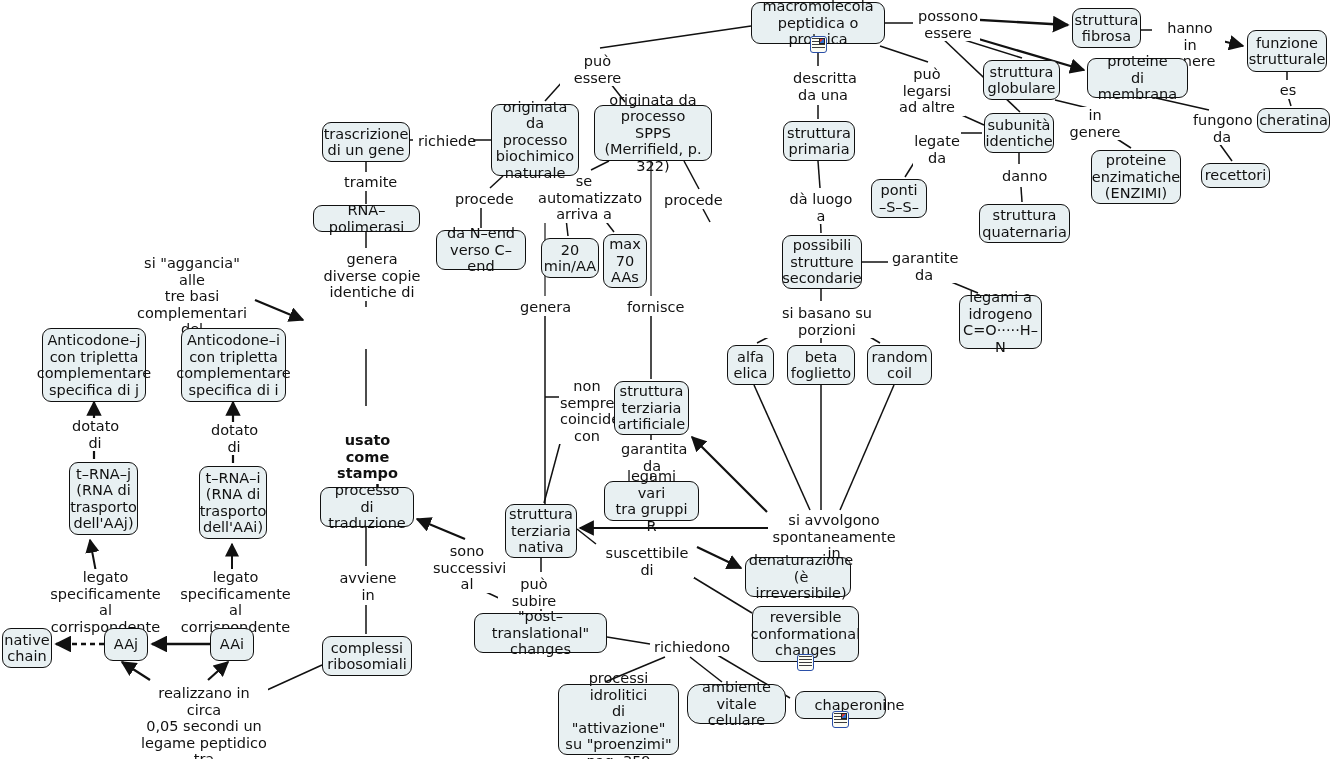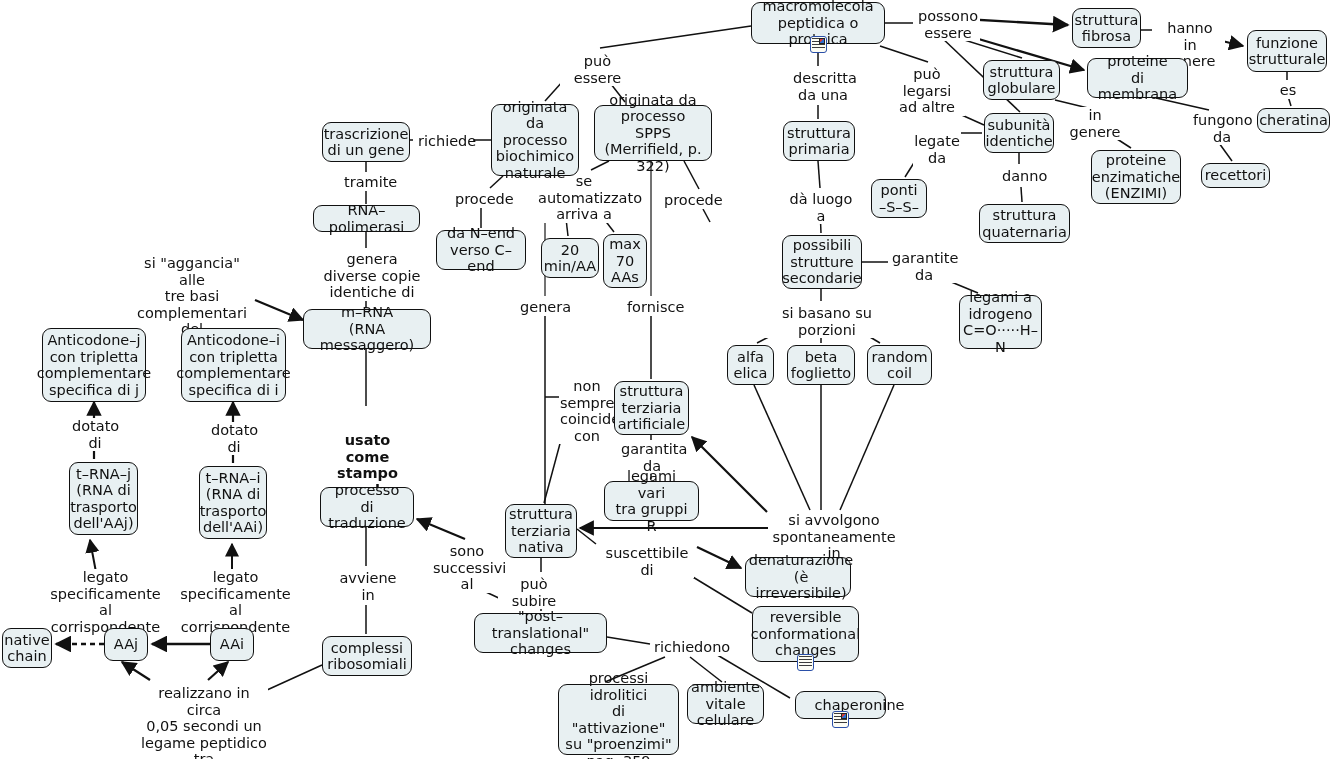--- a/index.html
+++ b/index.html
@@ -327,22 +327,20 @@
     <div class="node" style="left: 436px; top: 230px; width: 90px; height: 40px;">da N–end
 verso C–end</div>
     <div class="node" style="left: 541px; top: 238px; width: 58px; height: 40px;">20
 min/AA</div>
     <div class="node" style="left: 603px; top: 234px; width: 44px; height: 54px;">max
 70
 AAs</div>
     <div class="node" style="left: 322px; top: 122px; width: 88px; height: 40px;">trascrizione
 di un gene</div>
     <div class="node" style="left: 313px; top: 205px; width: 107px; height: 27px;">RNA–polimerasi</div>
-    <div class="node" style="left: 303px; top: 309px; width: 128px; height: 40px;">m–RNA
-(RNA messaggero)</div>
     <div class="node" style="left: 42px; top: 328px; width: 104px; height: 74px;">Anticodone–j
 con tripletta
 complementare
 specifica di j</div>
     <div class="node" style="left: 181px; top: 328px; width: 105px; height: 74px;">Anticodone–i
 con tripletta
 complementare
 specifica di i</div>
     <div class="node" style="left: 69px; top: 462px; width: 69px; height: 73px;">t–RNA–j
 (RNA di
@@ -375,19 +373,19 @@
     <div class="node" style="left: 752px; top: 606px; width: 107px; height: 56px;">reversible
 conformational
 changes</div>
     <span class="ico" style="left: 797px; top: 654px;">
       <i></i>
     </span>
     <div class="node" style="left: 558px; top: 684px; width: 121px; height: 71px;">processi idrolitici
 di "attivazione"
 su "proenzimi"
 pag. 359</div>
-    <div class="node" style="left: 687px; top: 684px; width: 77px; height: 40px;">ambiente
+    <div class="node" style="left: 687px; top: 684px; width: 99px; height: 40px; border-radius: 13px;">ambiente
 vitale celulare</div>
     <div class="node" style="left: 795px; top: 691px; width: 91px; height: 28px; padding-left: 44px;">chaperonine</div>
     <span class="ico pic" style="left: 832px; top: 711px;">
       <i></i>
     </span>
   </div>
 
 </body></html>

